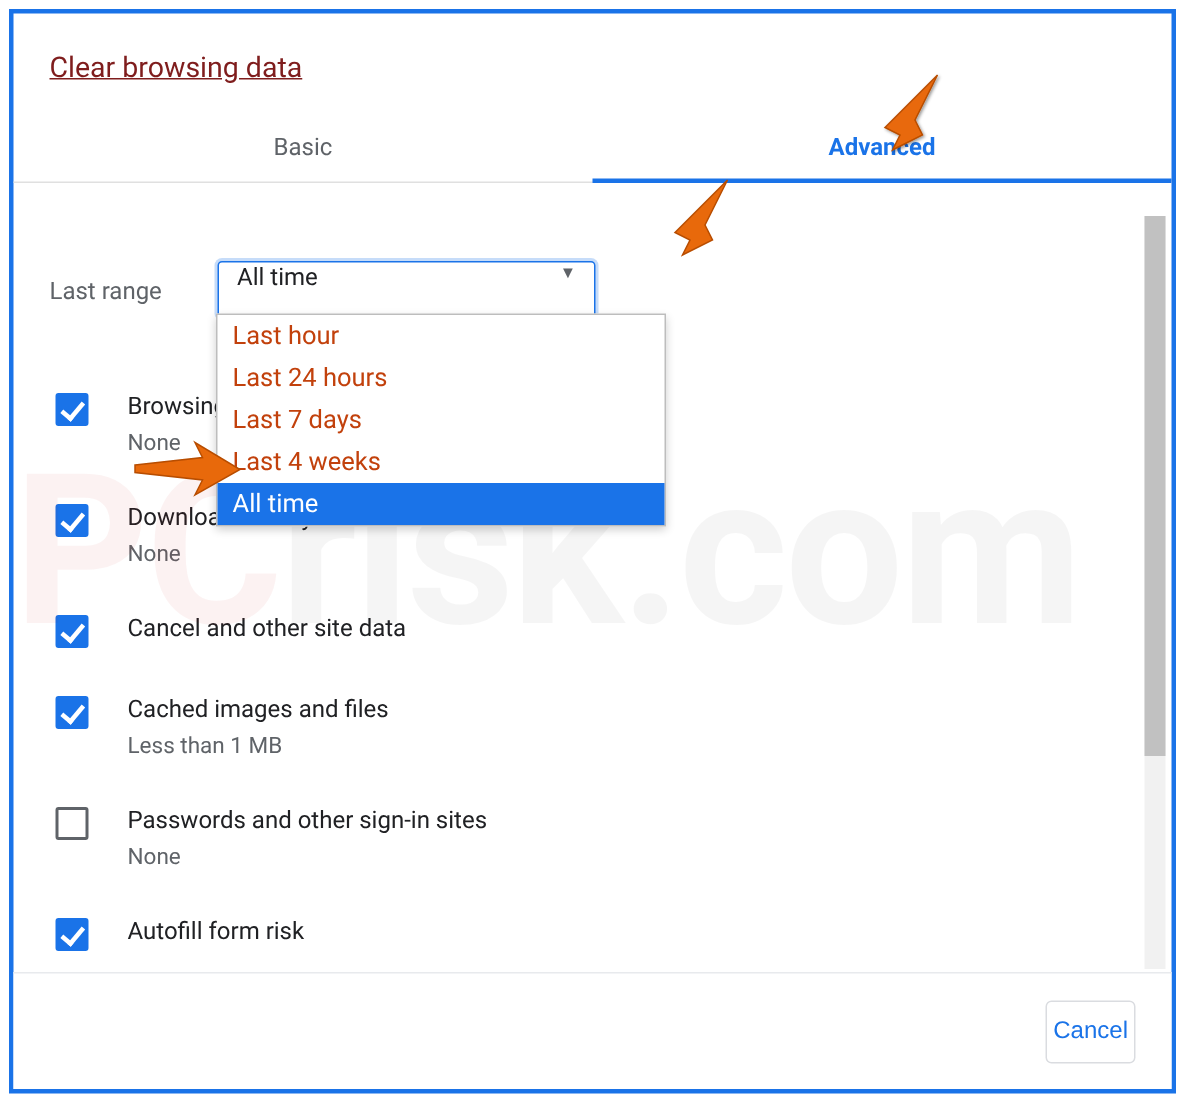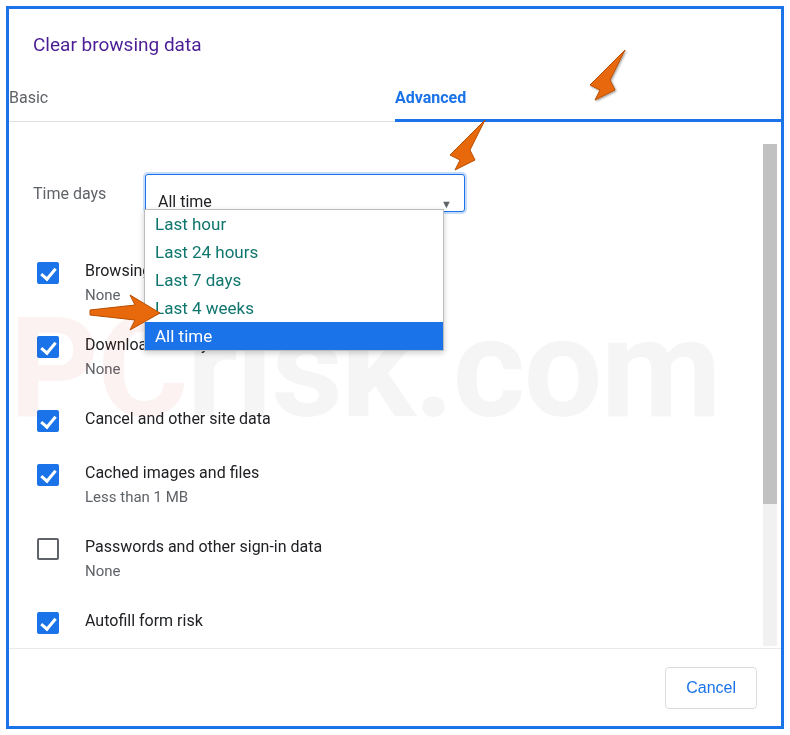--- a/index.html
+++ b/index.html
@@ -12,31 +12,33 @@
     overflow: hidden;
   }
   .frame {
     position: absolute;
     inset: 6px;
     border: 3px solid #1a73e8;
     background: #fff;
   }
   .dialog-title {
     font-size: 19px;
-    color: #4c1d95;
+    color: #7f1d1d;
     padding: 24px 24px 20px 24px;
     font-weight: 400;
+    text-decoration: underline;
   }
   .tabs {
     display: flex;
     border-bottom: 1px solid #e0e0e0;
     position: relative;
   }
   .tab {
     flex: 1;
+    text-align: center;
     padding: 12px 0 14px 0;
     font-size: 16px;
     color: #5f6368;
     cursor: pointer;
     position: relative;
   }
   .tab.active {
     color: #1a73e8;
     font-weight: 700;
   }
@@ -77,27 +79,27 @@
     margin-bottom: 8px;
     position: relative;
   }
   .time-label {
     font-size: 16px;
     color: #5f6368;
     width: 112px;
   }
   .select-box {
     position: relative;
-    width: 320px;
+    width: 252px;
     height: 38px;
     border: 1px solid #1a73e8;
     border-radius: 3px;
     box-shadow: 0 0 0 2px rgba(26,115,232,0.25);
     display: flex;
-    align-items: flex-end;
+    align-items: flex-start;
     padding: 0 12px;
     cursor: pointer;
     background: #fff;
   }
   .select-value {
     font-size: 16px;
     color: #202124;
     flex: 1;
   }
   .select-caret {
@@ -110,21 +112,21 @@
     left: -2px;
     width: 300px;
     background: #fff;
     border: 1px solid #bdbdbd;
     box-shadow: 0 2px 6px rgba(0,0,0,0.2);
     z-index: 50;
   }
   .dropdown-item {
     padding: 3px 10px;
     font-size: 17px;
-    color: #0f766e;
+    color: #c2410c;
     cursor: pointer;
     line-height: 22px;
   }
   .dropdown-item.selected {
     background: #1a73e8;
     color: #fff;
   }
   .check-list {
     margin-top: 36px;
   }
@@ -175,21 +177,21 @@
     border-top: 1px solid #e8eaed;
     display: flex;
     justify-content: flex-end;
     align-items: center;
     padding: 0 24px;
     gap: 14px;
     background: #fff;
   }
   .btn {
     height: 42px;
-    padding: 0 20px;
+    padding: 0 4px;
     border-radius: 4px;
     font-size: 16px;
     cursor: pointer;
     display: flex;
     align-items: center;
   }
   .btn-cancel {
     background: #fff;
     color: #1a73e8;
     border: 1px solid #dadce0;
@@ -242,21 +244,21 @@
     <div class="tab active">Advanced</div>
   </div>
 
   <div class="scroll-area">
     <div class="scrollbar-track"></div>
     <div class="scrollbar-thumb"></div>
 
     <div class="content">
 
       <div class="time-row">
-        <div class="time-label">Time days</div>
+        <div class="time-label">Last range</div>
         <div class="select-box">
           <span class="select-value">All time</span>
           <span class="select-caret">▼</span>
 
           <div class="dropdown">
             <div class="dropdown-item">Last hour</div>
             <div class="dropdown-item">Last 24 hours</div>
             <div class="dropdown-item">Last 7 days</div>
             <div class="dropdown-item">Last 4 weeks</div>
             <div class="dropdown-item selected">All time</div>
@@ -293,21 +295,21 @@
           <div class="checkbox checked"></div>
           <div class="check-texts">
             <div class="check-title">Cached images and files</div>
             <div class="check-sub">Less than 1 MB</div>
           </div>
         </div>
 
         <div class="check-row">
           <div class="checkbox"></div>
           <div class="check-texts">
-            <div class="check-title">Passwords and other sign-in data</div>
+            <div class="check-title">Passwords and other sign-in sites</div>
             <div class="check-sub">None</div>
           </div>
         </div>
 
         <div class="check-row">
           <div class="checkbox checked"></div>
           <div class="check-texts">
             <div class="check-title">Autofill form risk</div>
           </div>
         </div>

